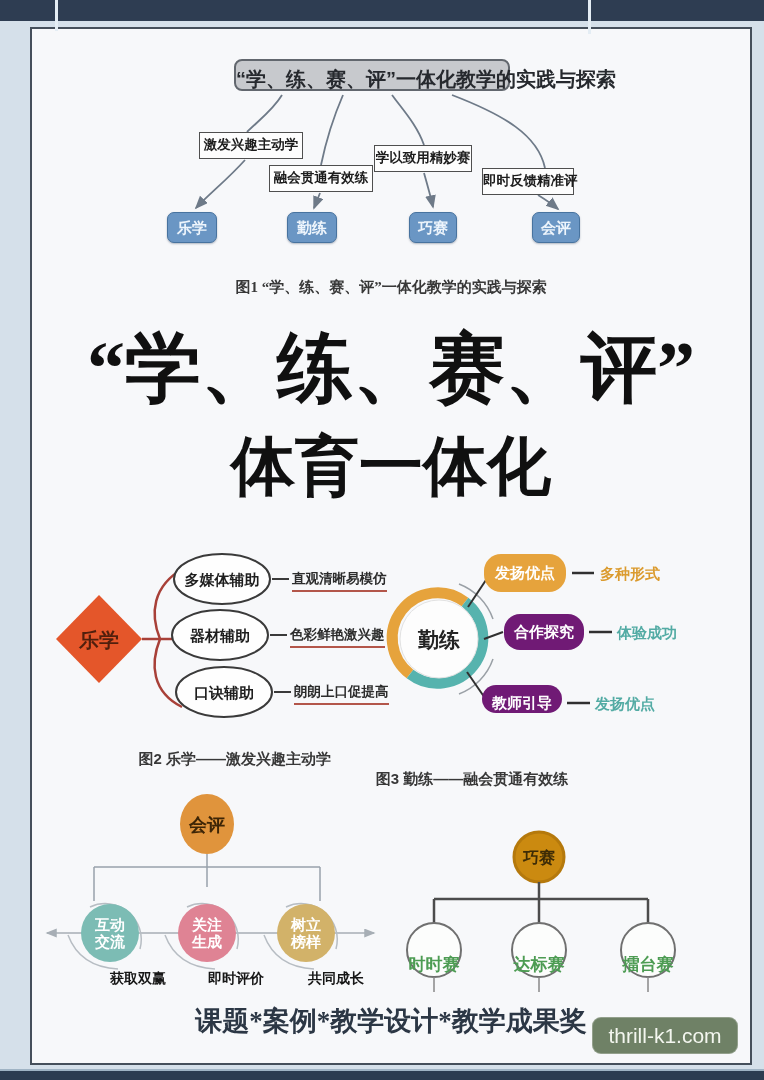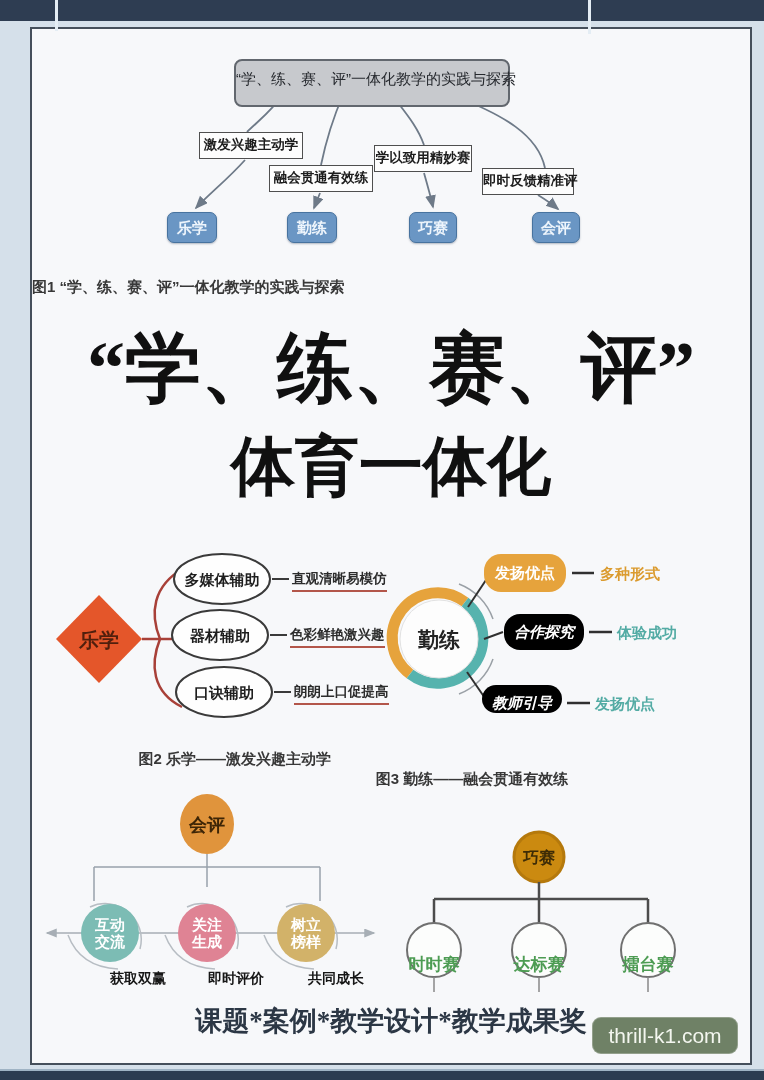--- a/index.html
+++ b/index.html
@@ -14,23 +14,23 @@
   .bottom-bar{left:0;top:1069px;width:764px;height:11px;background:#2c3c51;border-top:2px solid #9fb3c4;}
   .vline{background:#e4edf4;width:3px;top:0;z-index:3;}
   
   .poster{
     left:30px;top:27px;width:722px;height:1038px;box-sizing:border-box;
     background:#f7f8fa;border:2px solid #454f5b;z-index:1;
   }
   .lines-svg{left:0;top:0;width:718px;height:1034px;}
   
   .fig1-title{
-    left:202px;top:30px;width:276px;height:48px;line-height:36px;
+    left:202px;top:30px;width:276px;height:32px;line-height:36px;
     background:#c7c9cd;border:2px solid #62676e;border-radius:8px;box-sizing:border-box;
-    font-size:15px;font-weight:normal;color:#26292e;text-align:center;white-space:nowrap;
+    font-size:20px;font-weight:bold;color:#26292e;text-align:center;white-space:nowrap;
   }
   .branch-box{
     background:#fdfdfd;border:1.5px solid #4f4f4f;box-sizing:border-box;
     height:27px;line-height:24px;text-align:center;font-size:13.5px;font-weight:bold;color:#1d1d1d;white-space:nowrap;
   }
   .blue-node{
     background:#6a96c4;border:1px solid #47739f;border-radius:7px;box-sizing:border-box;
     height:31px;line-height:29px;text-align:center;font-size:15px;font-weight:bold;color:#eef5fc;
     box-shadow:0 1px 2px rgba(40,60,90,.35);
   }
@@ -41,21 +41,21 @@
   .main-title-2{left:0;top:400px;width:100%;text-align:center;
     font-family:"Liberation Serif","DejaVu Serif",serif;font-weight:900;font-size:64px;line-height:1.2;color:#101010;}
   
   .ellipse-label{width:110px;text-align:center;font-size:15px;font-weight:bold;color:#1e1e1e;white-space:nowrap;}
   .diamond-label{width:60px;text-align:center;font-size:20px;font-weight:900;color:#501f0d;}
   .desc2{font-size:13.5px;font-weight:bold;color:#2c2c2c;padding-bottom:2px;border-bottom:2px solid #b3564a;white-space:nowrap;}
   
   .qinlian-label{width:70px;text-align:center;font-size:21px;font-weight:900;color:#232323;}
   .fig3-box{box-sizing:border-box;text-align:center;font-size:15px;font-weight:bold;color:#ffffff;white-space:nowrap;}
   .fig3-box.orange{background:#e6a33c;border-radius:17px;}
-  .fig3-box.teal{background:#000000;border-radius:16px;font-style:italic;}
+  .fig3-box.teal{background:#701a75;border-radius:16px;}
   .fig3-desc{font-size:15px;font-weight:bold;white-space:nowrap;}
   .fig3-desc.orange{color:#db9b2f;}
   .fig3-desc.teal{color:#53aba4;}
   
   .circle-label{width:70px;text-align:center;font-size:15px;font-weight:bold;line-height:17px;color:#ffffff;}
   .huiping-label{width:70px;text-align:center;font-size:18px;font-weight:900;color:#3d2506;}
   .under-label{width:80px;text-align:center;font-size:14px;font-weight:bold;color:#161616;white-space:nowrap;}
   
   .qiaosai-label{width:60px;text-align:center;font-size:16px;font-weight:900;color:#3c2b06;}
   .green-label{width:70px;text-align:center;font-size:17px;font-weight:bold;color:#4d9c53;white-space:nowrap;margin-top:11px;}
@@ -185,21 +185,21 @@
 
   <div class="abs fig1-title">“学、练、赛、评”一体化教学的实践与探索</div>
   <div class="abs branch-box" style="left:167px;top:103px;width:104px;">激发兴趣主动学</div>
   <div class="abs branch-box" style="left:237px;top:136px;width:104px;">融会贯通有效练</div>
   <div class="abs branch-box" style="left:342px;top:116px;width:98px;">学以致用精妙赛</div>
   <div class="abs branch-box" style="left:450px;top:139px;width:92px;">即时反馈精准评</div>
   <div class="abs blue-node" style="left:135px;top:183px;width:50px;">乐学</div>
   <div class="abs blue-node" style="left:255px;top:183px;width:50px;">勤练</div>
   <div class="abs blue-node" style="left:377px;top:183px;width:48px;">巧赛</div>
   <div class="abs blue-node" style="left:500px;top:183px;width:48px;">会评</div>
-  <div class="abs caption" style="left:0;top:249px;width:100%;text-align:left;">图1  “学、练、赛、评”一体化教学的实践与探索</div>
+  <div class="abs caption" style="left:0;top:249px;width:100%;text-align:center;font-family:Liberation Serif, serif;">图1  “学、练、赛、评”一体化教学的实践与探索</div>
 
   <div class="abs main-title-1">“学、练、赛、评”</div>
   <div class="abs main-title-2">体育一体化</div>
 
   <div class="abs diamond-label" style="left:37px;top:598px;">乐学</div>
   <div class="abs ellipse-label" style="left:135px;top:542px;">多媒体辅助</div>
   <div class="abs ellipse-label" style="left:133px;top:598px;">器材辅助</div>
   <div class="abs ellipse-label" style="left:137px;top:655px;">口诀辅助</div>
   <div class="abs desc2" style="left:260px;top:541px;">直观清晰易模仿</div>
   <div class="abs desc2" style="left:258px;top:597px;">色彩鲜艳激兴趣</div>

